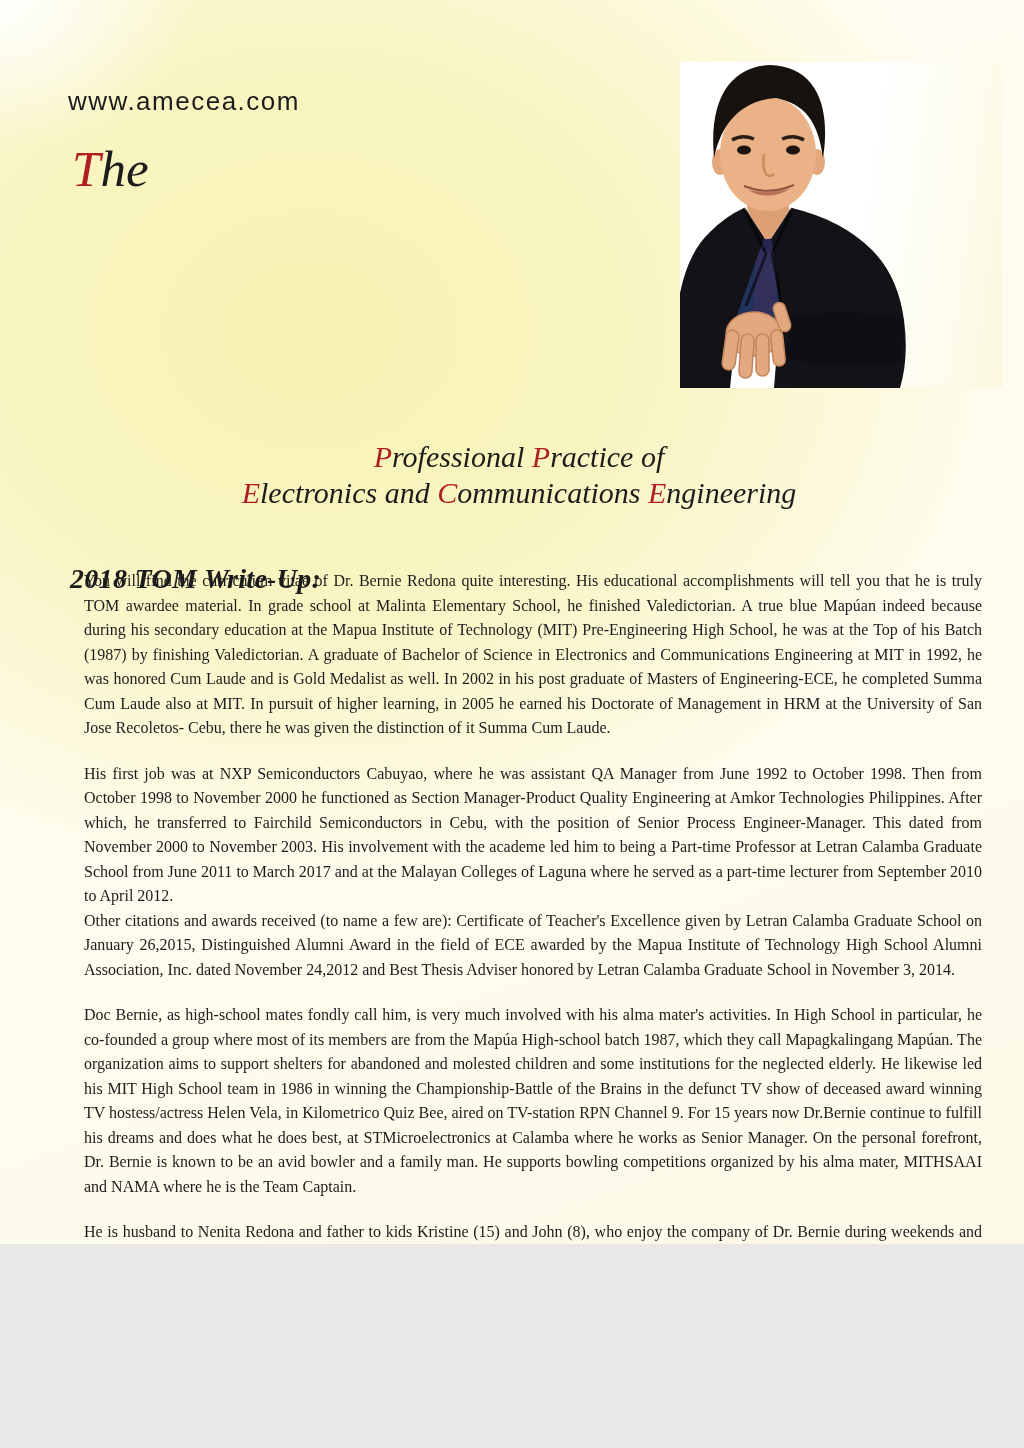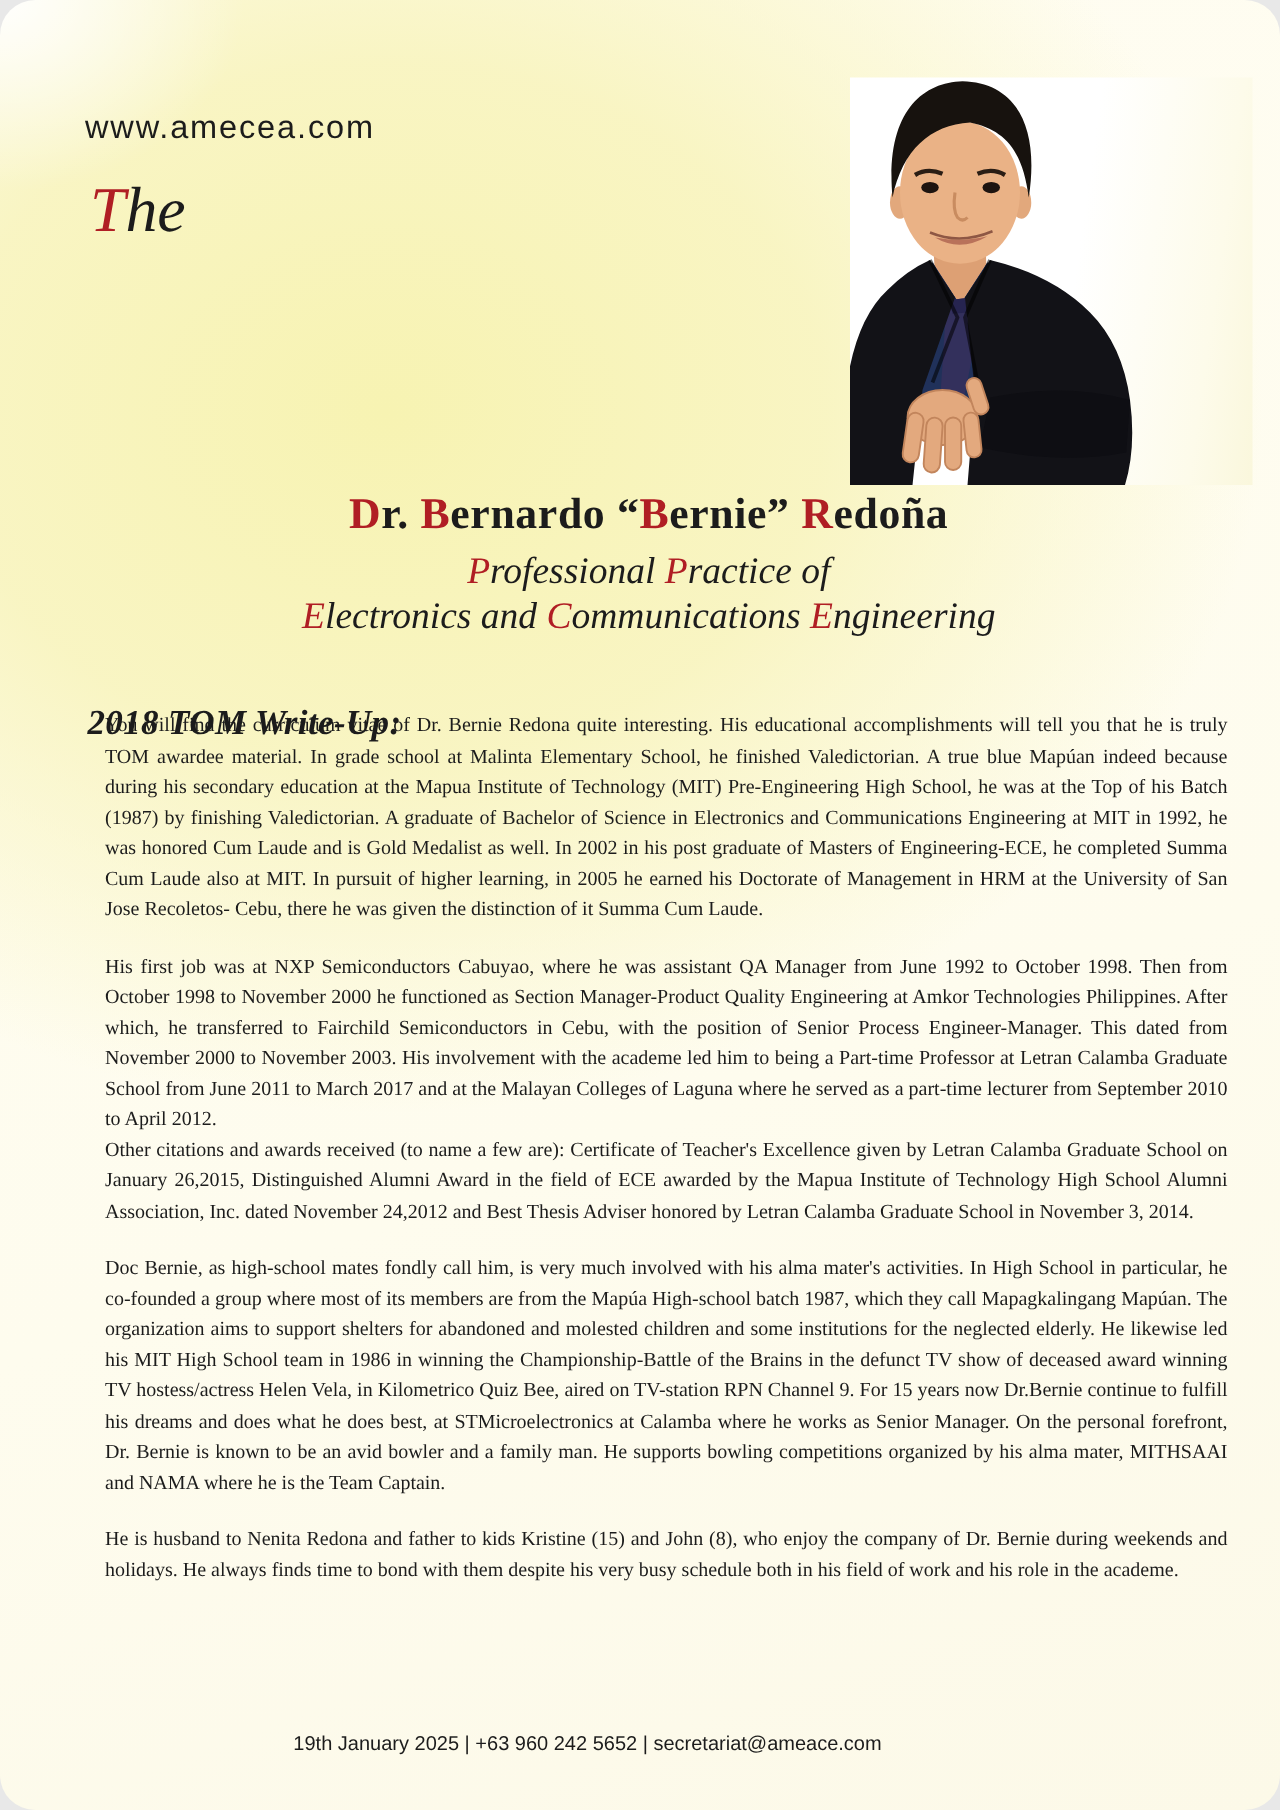--- a/index.html
+++ b/index.html
@@ -1,26 +1,25 @@
 <!DOCTYPE html>
 <html style="--accent: #B01E24; --text: #1C1C1C;"><head>
 <meta charset="utf-8">
 <style>
   :root { --accent:#B01E24; --text:#1C1C1C; }
   * { box-sizing:border-box; }
   html,body { margin:0; padding:0; background:#e8e8e8; }
   .page {
-    position:relative; width:1024px; height:1448px; margin:0 auto; overflow:hidden;
+    position:relative; width:1024px; height:1244px; margin:0 auto; overflow:hidden;
     color:var(--text);
     font-family:"Liberation Serif", serif;
     background:
       radial-gradient(ellipse 280px 220px at 0% 0%, rgba(255,255,255,0.95), rgba(255,255,255,0) 70%),
       radial-gradient(ellipse 700px 560px at 310px 330px, #F7F3B2 0%, rgba(248,244,190,0.9) 50%, rgba(250,248,212,0) 100%),
       linear-gradient(160deg, #FFFDF2 0%, #FEFCEE 60%, #FCF9E8 100%);
-    border-radius: 28px;
   }
 
   .website {
     position:absolute; left:68px; top:86px;
     font-family:"Liberation Sans", sans-serif; font-size:26px; letter-spacing:1.5px;
   }
 
   .title { position:absolute; left:72px; top:140px; font-style:italic; line-height:58px; }
   .title .line { font-size:51px; white-space:nowrap; }
   .accent { color:var(--accent); }
@@ -115,21 +114,20 @@
         <ellipse cx="74" cy="272" rx="28" ry="22"></ellipse>
         <rect x="44" y="268" width="13" height="40" rx="6.5" transform="rotate(8 50 288)"></rect>
         <rect x="60" y="272" width="13" height="44" rx="6.5" transform="rotate(4 66 294)"></rect>
         <rect x="76" y="272" width="13" height="42" rx="6.5"></rect>
         <rect x="92" y="268" width="12" height="36" rx="6" transform="rotate(-6 98 286)"></rect>
         <rect x="96" y="240" width="12" height="30" rx="6" transform="rotate(-18 102 255)"></rect>
       </g>
     </svg>
   </div>
 
-  <div class="name"><span class="accent">D</span><span>r. </span><span class="accent">B</span><span>ernardo “</span><span class="accent">B</span><span>ernie” </span><span class="accent">R</span><span>edoña</span></div>
 
   <div class="category">
     <div><span class="accent">P</span><span>rofessional </span><span class="accent">P</span><span>ractice of</span></div>
     <div><span class="accent">E</span><span>lectronics and </span><span class="accent">C</span><span>ommunications </span><span class="accent">E</span><span>ngineering</span></div>
   </div>
 
   <div class="writeup-heading">2018 TOM Write-Up:</div>
 
   <div class="article">
     <p>You will find the curriculum vitae of Dr. Bernie Redona quite interesting. His educational accomplishments will tell you that he is truly TOM awardee material. In grade school at Malinta Elementary School, he finished Valedictorian. A true blue Mapúan indeed because during his secondary education at the Mapua Institute of Technology (MIT) Pre-Engineering High School, he was at the Top of his Batch (1987) by finishing Valedictorian. A graduate of Bachelor of Science in Electronics and Communications Engineering at MIT in 1992, he was honored Cum Laude and is Gold Medalist as well. In 2002 in his post graduate of Masters of Engineering-ECE, he completed Summa Cum Laude also at MIT. In pursuit of higher learning, in 2005 he earned his Doctorate of Management in HRM at the University of San Jose Recoletos- Cebu, there he was given the distinction of it Summa Cum Laude.</p>

